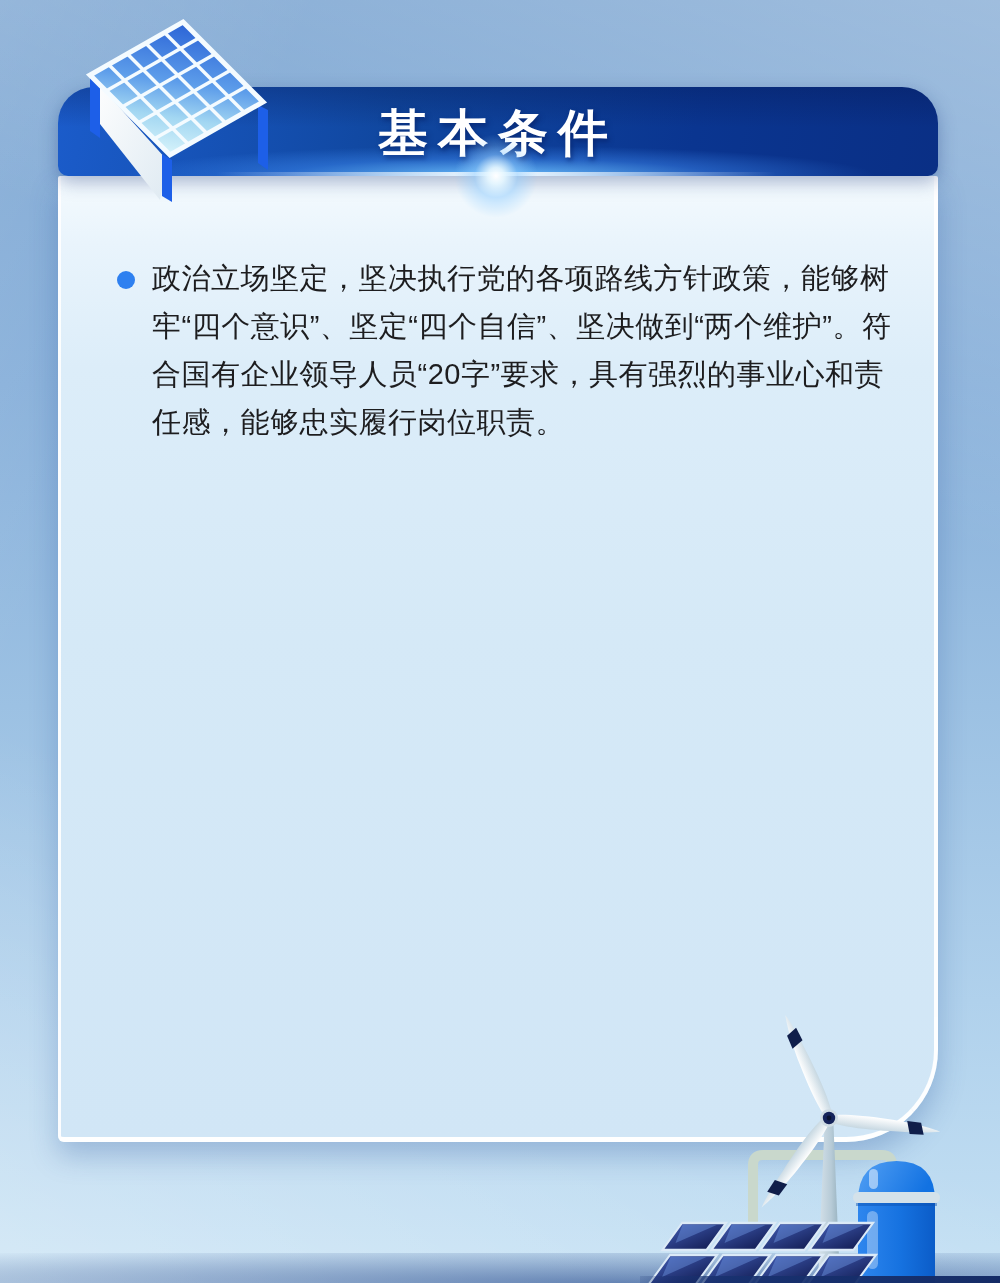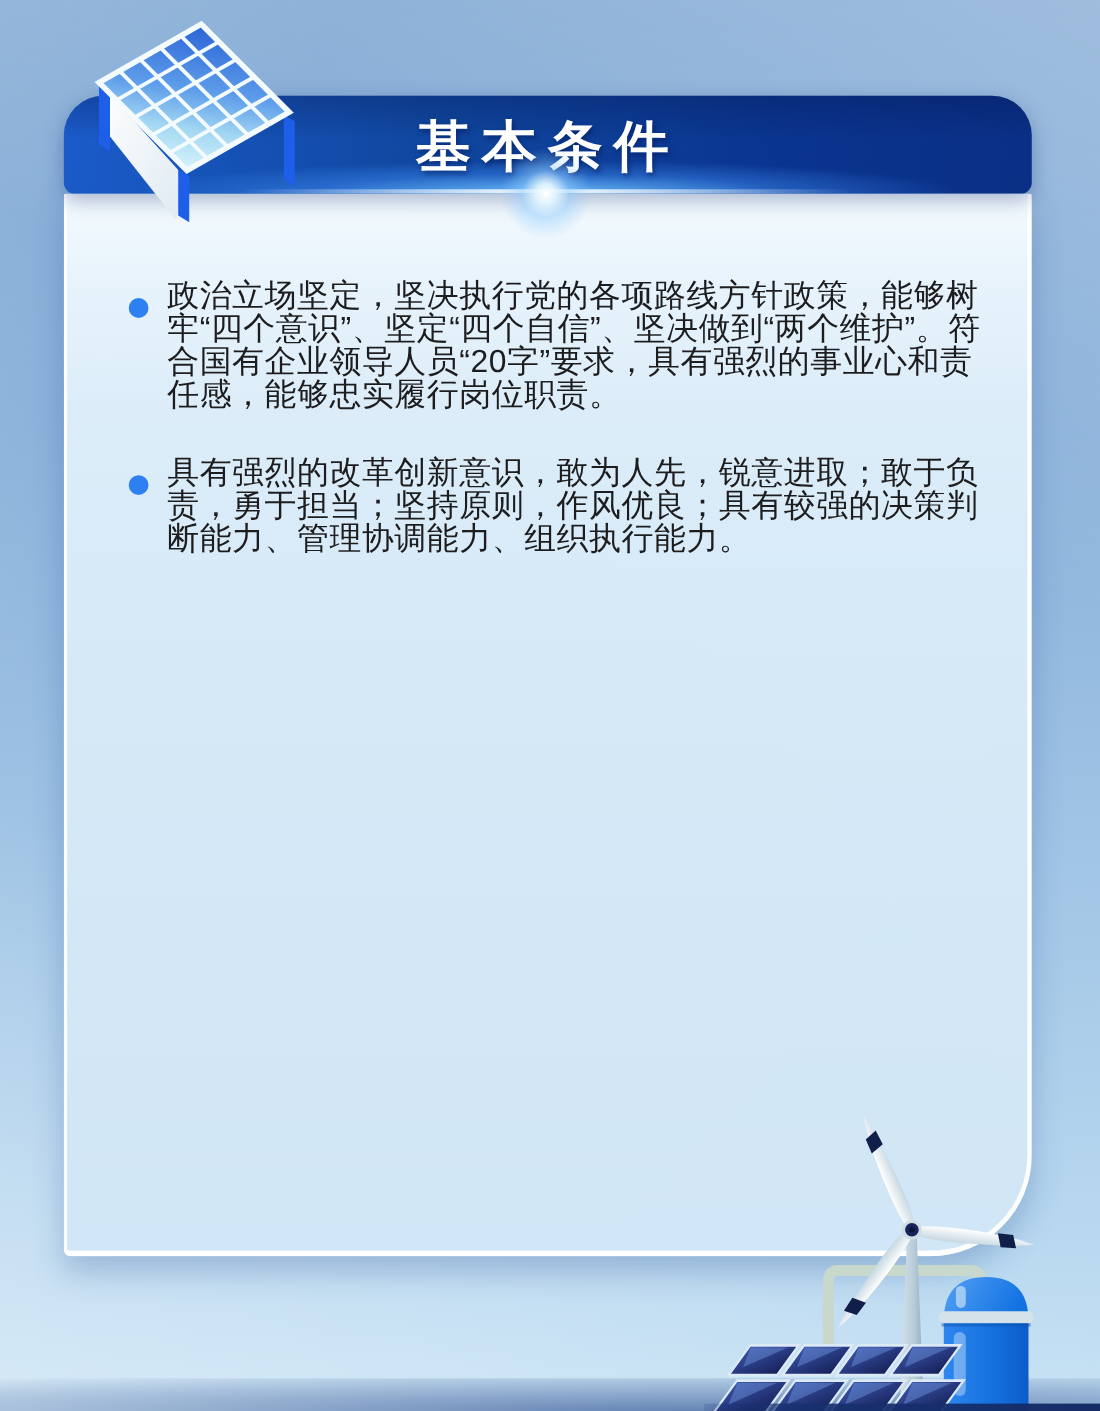--- a/index.html
+++ b/index.html
@@ -54,45 +54,41 @@
     background:linear-gradient(180deg,#f5fbfe 0%,#e9f4fc 7%,#dcedf9 20%,#d5e9f7 48%,#d1e6f6 100%);
     border-left:3px solid rgba(255,255,255,.92);
     border-right:4px solid rgba(255,255,255,.95);
     border-bottom:5px solid rgba(255,255,255,.97);
     border-radius:2px 2px 92px 6px;
     box-shadow:0 14px 28px rgba(36,80,150,.28);
   }
   .bullets{list-style:none;margin:0;padding:78px 40px 0 56px;}
   .bullets li{display:flex;margin:0 0 41px 0;}
   .dot{flex:0 0 18px;width:18px;height:18px;border-radius:50%;background:#2e80f0;margin:17px 17px 0 0;}
-  .btext{margin:0;font-size:29px;line-height:30px;color:#1d1d1f;letter-spacing:.5px;}
+  .btext{margin:0;font-size:29px;line-height:48px;color:#1d1d1f;letter-spacing:.5px;}
   
   .solar-tl{position:absolute;left:62px;top:2px;z-index:4;}
   .energy-br{position:absolute;left:640px;top:993px;z-index:5;}
 </style>
 </head>
 <body>
 
 <div class="page">
 
   <div class="banner">
     <div class="banner-title">基本条件</div>
   </div>
   <div class="flare-beam"></div>
   <div class="flare-core"></div>
 
   <div class="card">
     <ul class="bullets">
       <li>
         <span class="dot"></span>
         <p class="btext">政治立场坚定，坚决执行党的各项路线方针政策，能够树牢“四个意识”、坚定“四个自信”、坚决做到“两个维护”。符合国有企业领导人员“20字”要求，具有强烈的事业心和责任感，能够忠实履行岗位职责。</p>
-      </li>
-      <li>
-        <span class="dot"></span>
-        <p class="btext">具有强烈的改革创新意识，敢为人先，锐意进取；敢于负责，勇于担当；坚持原则，作风优良；具有较强的决策判断能力、管理协调能力、组织执行能力。</p>
       </li>
     </ul>
   </div>
 
   <svg class="solar-tl" width="290" height="205" viewBox="0 0 290 205">
     <defs>
       <linearGradient id="pgrad" x1="0" y1="0" x2="1" y2="1">
         <stop offset="0" stop-color="#2a63d6"></stop>
         <stop offset="0.45" stop-color="#5d9dea"></stop>
         <stop offset="0.72" stop-color="#a3d7f2"></stop>

